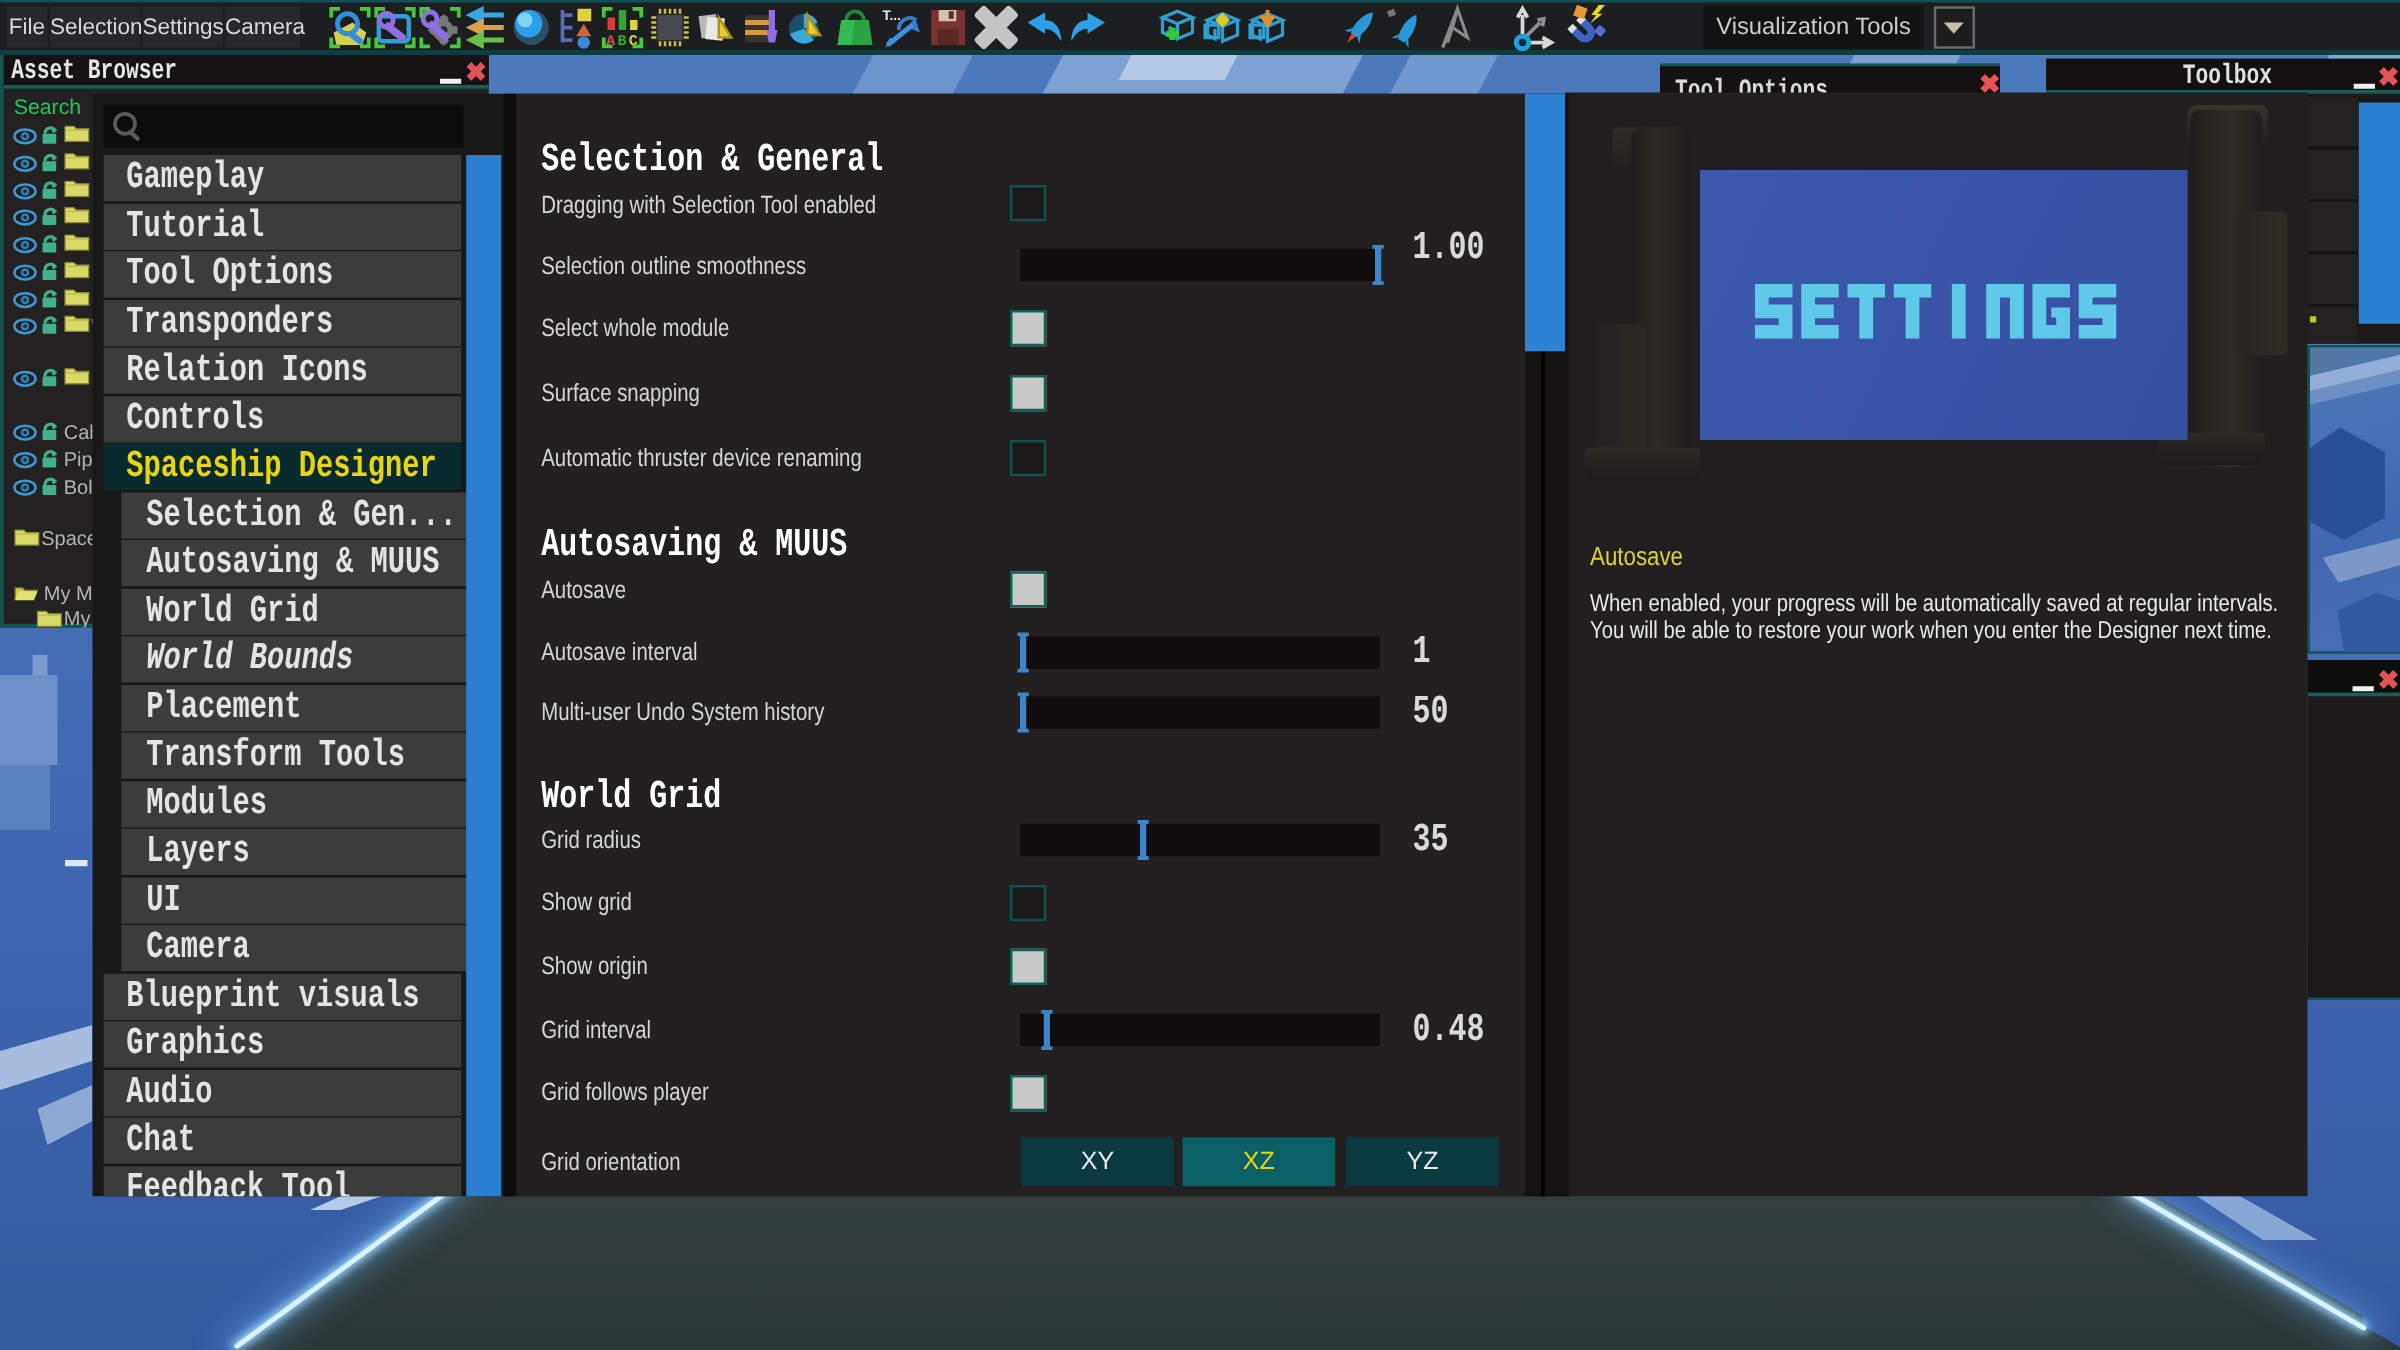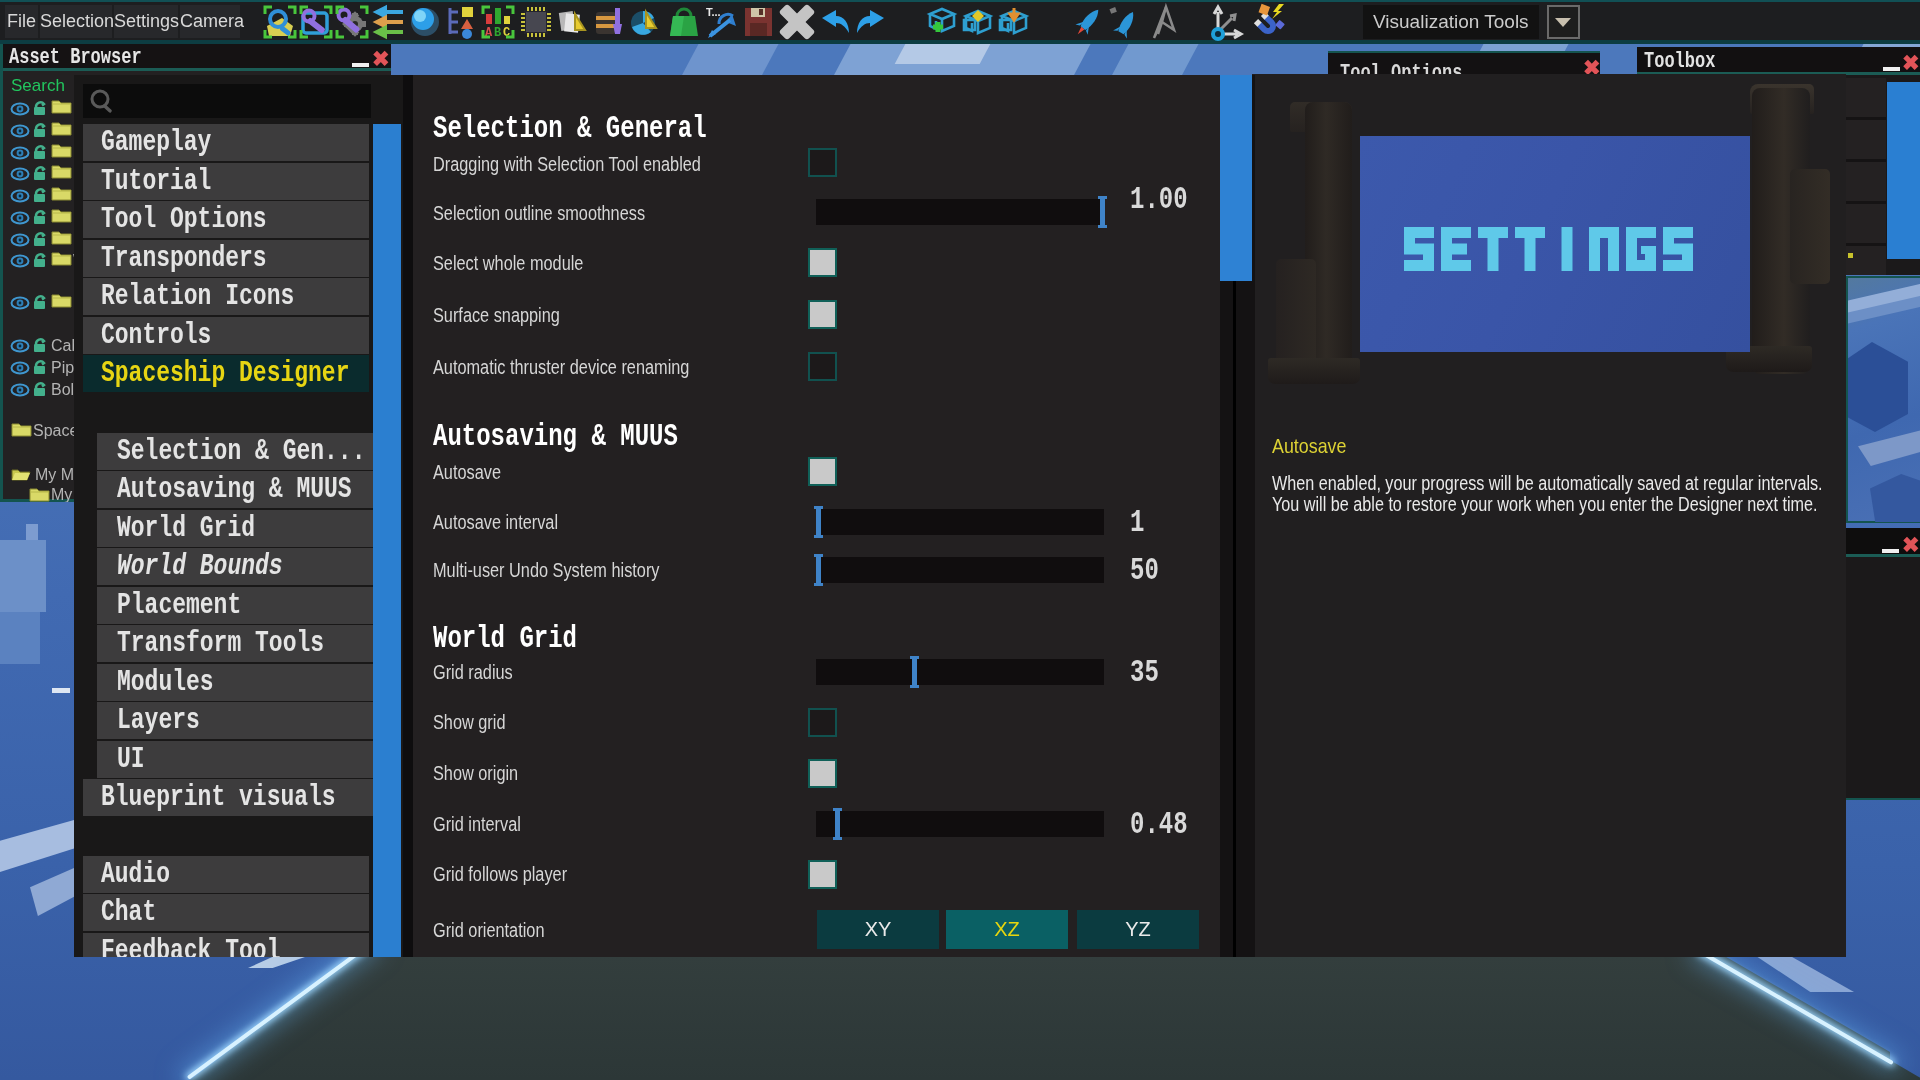--- a/index.html
+++ b/index.html
@@ -39,21 +39,21 @@
   #abtitle { position:absolute; left:0; top:0; width:100%; height:27px; background:#151213;
     border-bottom:3px solid #1b5c55; }
   .minbar { position:absolute; width:17px; height:4px; background:#f0f0f0; }
   .redx { position:absolute; width:16px; height:15px; color:#e25458; font-size:21px; line-height:15px;
     font-weight:bold; font-family:"Liberation Sans",sans-serif; }
   
   #setwin { left:74px; top:75px; width:1181px; height:882px; background:#191818; z-index:10; }
   #search { position:absolute; left:9px; top:9px; width:288px; height:34px; background:#0c0c0c; }
   .mrow { position:absolute; left:9px; width:286px; height:37px; background:#3d3c3d;
     color:#e4e4e4; font-size:23px; line-height:37px; }
-  .mrow.sub { left:23px; width:300px;margin-top:39px; }
+  .mrow.sub { left:23px; width:300px; }
   .mrow .tx { margin-left:18px; }
   .mrow.sub .tx { margin-left:20px; }
   .mrow.sel { background:#0a2b2d; color:#e7d513; }
   #mscroll { position:absolute; left:299px; top:49px; width:28px; height:833px; background:#2b7fd0; }
   #mgap { position:absolute; left:329px; top:0; width:10px; height:882px; background:#0e0d0e; }
   #content { position:absolute; left:339px; top:0; width:807px; height:882px; background:#232021; }
   #cscroll { position:absolute; left:1146px; top:0; width:35px; height:882px; background:#141213; }
   #cthumb { position:absolute; left:0; top:0; width:32px; height:206px; background:#2e82d4; }
   .h1 { position:absolute; left:20px; color:#ffffff; font-size:24px; }
   .lbl { position:absolute; left:20px; color:#d6d6d6; font-size:20px; transform:scaleX(0.815); transform-origin:left center; white-space:nowrap; }
@@ -423,21 +423,21 @@
           <text x="48" y="10">My r</text>
         </g>
     </g>
   </svg>
 </div>
 <div id="tooloptwin" class="abs">
   <span class="mono sy" style="color:#d8d8d8;font-size:17px;margin:11px 0 0 12px;">Tool Options</span>
   <div class="redx" style="left:255px;top:7px;">✖</div>
 </div>
 <div id="toolboxwin" class="abs">
-  <div style="position:absolute;left:0;top:0;width:283px;height:28px;background:#121011;border-bottom:3px solid #1b5c55;">
+  <div style="position:absolute;left:0;top:0;width:283px;height:28px;background:#121011;border-bottom:3px solid #1b5c55;text-align:center;">
     <span class="mono sy" style="color:#e2e2e2;font-size:17px;margin:5px 0 0 7px;">Toolbox</span>
   </div>
   <div class="minbar" style="left:246px;top:20px;"></div>
   <div class="redx" style="left:265px;top:8px;">✖</div>
   <div style="position:absolute;left:205px;top:31px;width:44px;height:197px;background:repeating-linear-gradient(180deg,#242122 0px,#242122 39px,#151314 39px,#151314 42px);border-left:3px solid #151314;"></div>
   <div style="position:absolute;left:211px;top:206px;width:5px;height:5px;background:#c8c22c;"></div>
   <div style="position:absolute;left:250px;top:35px;width:33px;height:177px;background:#2a7fd2;"></div>
 </div>
 <div id="bluewin" class="abs">
   <div style="position:absolute;left:0px;top:14px;width:74px;height:13px;background:#93aed8;transform:skewY(-13deg);"></div>
@@ -467,20 +467,21 @@
   <div class="mrow mono sub" style="top:357px;"><span class="tx sy">Autosaving &amp; MUUS</span></div>
   <div class="mrow mono sub" style="top:395.5px;"><span class="tx sy">World Grid</span></div>
   <div class="mrow mono sub" style="top:434px;font-style:italic;"><span class="tx sy">World Bounds</span></div>
   <div class="mrow mono sub" style="top:472.5px;"><span class="tx sy">Placement</span></div>
   <div class="mrow mono sub" style="top:511px;"><span class="tx sy">Transform Tools</span></div>
   <div class="mrow mono sub" style="top:549.5px;"><span class="tx sy">Modules</span></div>
   <div class="mrow mono sub" style="top:588px;"><span class="tx sy">Layers</span></div>
   <div class="mrow mono sub" style="top:626.5px;"><span class="tx sy">UI</span></div>
   <div class="mrow mono sub" style="top:665px;"><span class="tx sy">Camera</span></div>
   <div class="mrow mono" style="top:703.5px;"><span class="tx sy">Blueprint visuals</span></div>
+  <div class="mrow mono" style="top:742px;"><span class="tx sy">Graphics</span></div>
   <div class="mrow mono" style="top:780.5px;"><span class="tx sy">Audio</span></div>
   <div class="mrow mono" style="top:819px;"><span class="tx sy">Chat</span></div>
   <div class="mrow mono" style="top:857.5px;height:24.5px;overflow:hidden;"><span class="tx sy">Feedback Tool</span></div>
   <div id="mscroll"></div>
   <div id="mgap"></div>
   <div id="content">
     <div class="h1 mono" style="top:40px;"><span class="sy">Selection &amp; General</span></div>
     <div class="lbl sans" style="top:78px;">Dragging with Selection Tool enabled</div>
     <div class="cbx" style="top:73px;"></div>
     <div class="lbl sans" style="top:127px;">Selection outline smoothness</div>

